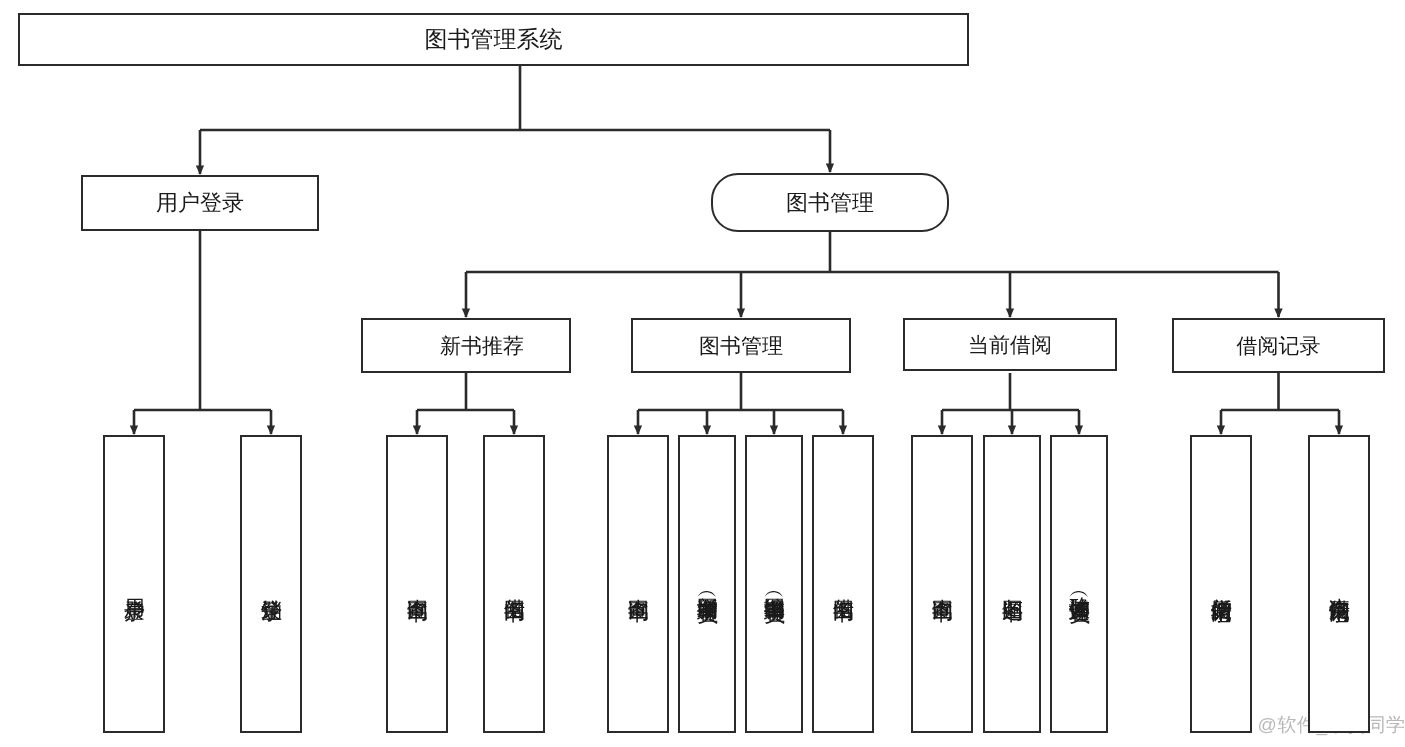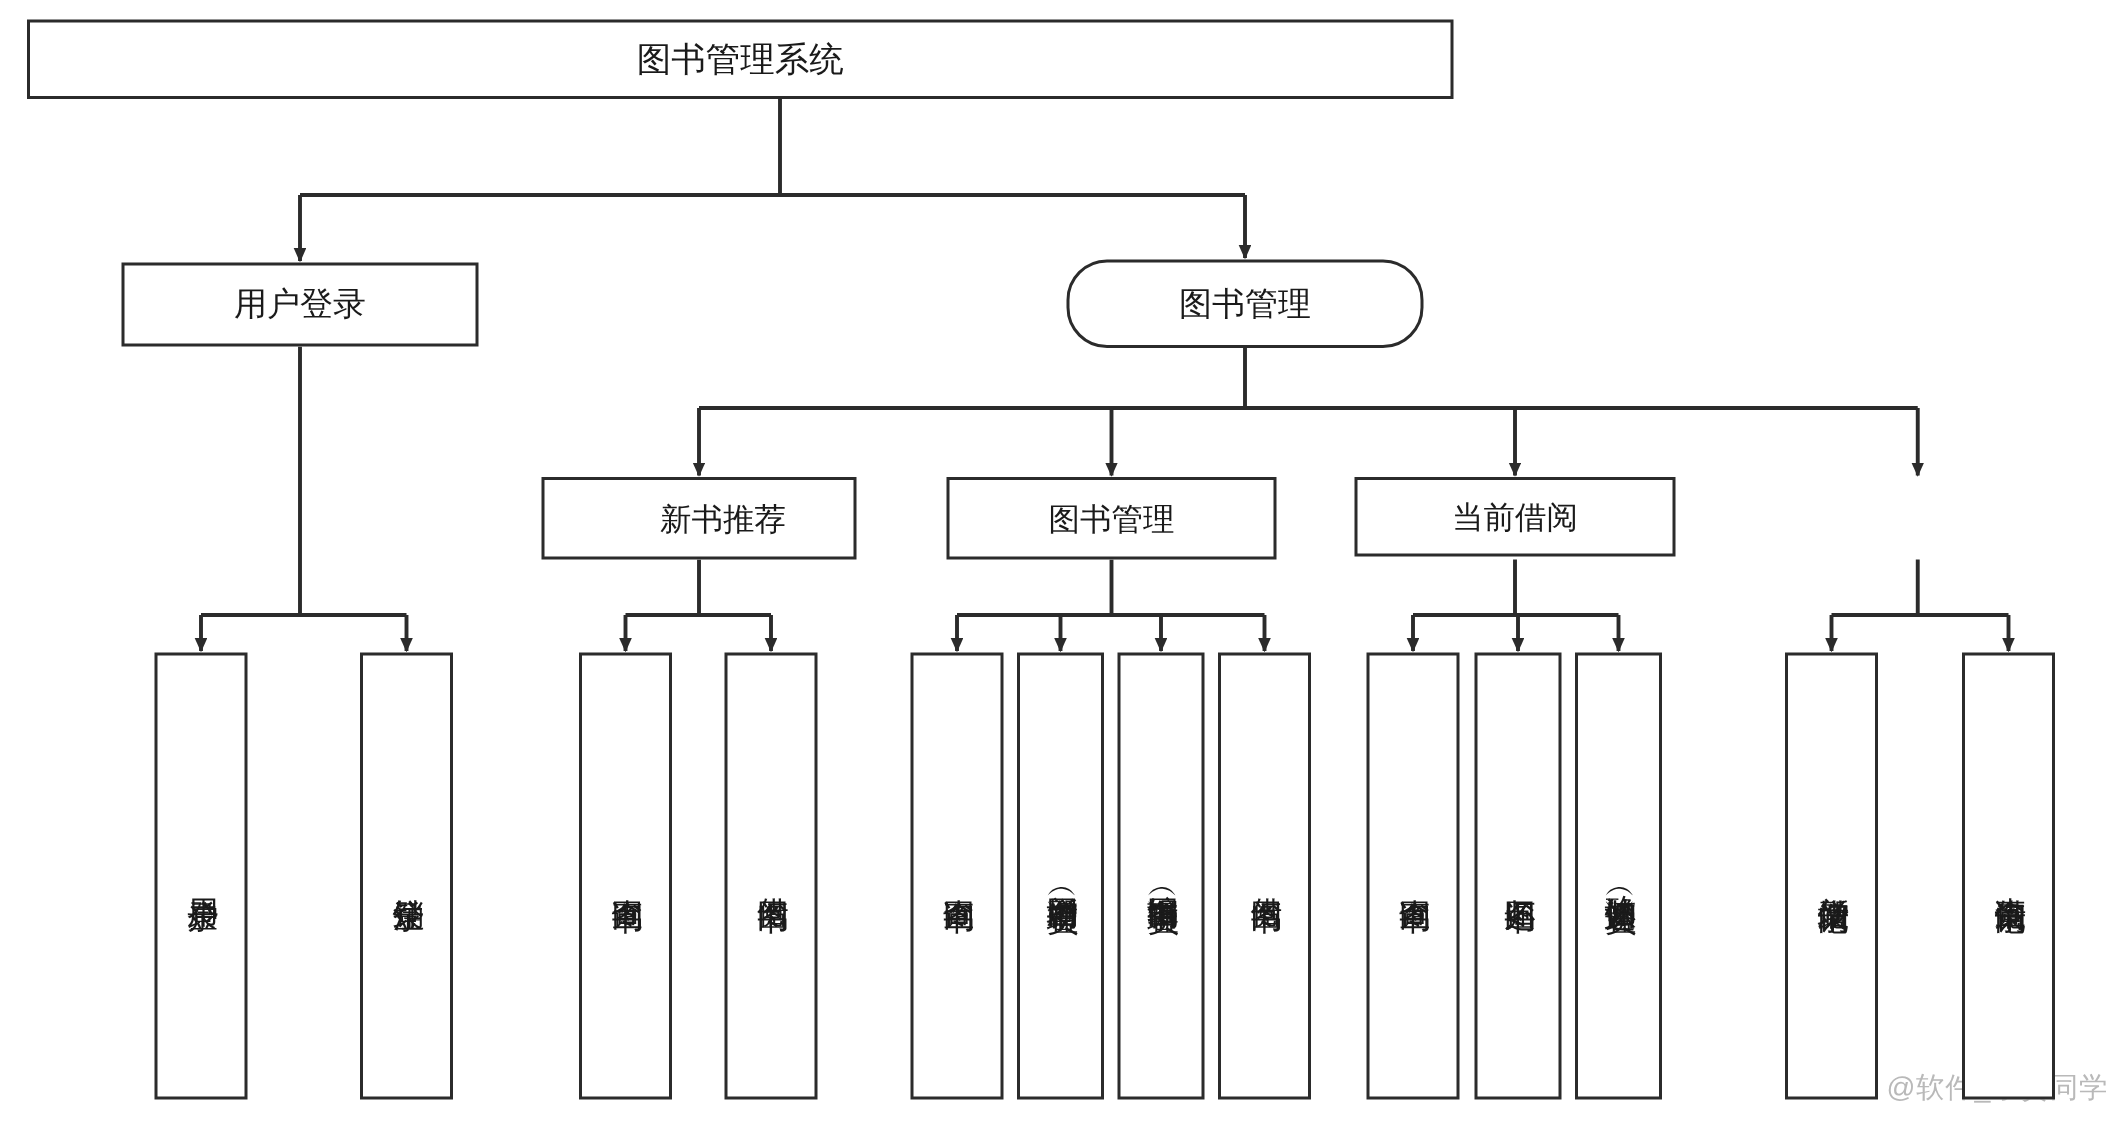--- a/index.html
+++ b/index.html
@@ -124,20 +124,23 @@
     </div>
     <div class="node lvl3" style="left: 361px; top: 318px; width: 210px; height: 55px; padding-left: 32px;">
       <span class="label">新书推荐</span>
     </div>
     <div class="node lvl3" style="left: 631px; top: 318px; width: 220px; height: 55px;">
       <span class="label">图书管理</span>
     </div>
     <div class="node lvl3" style="left: 903px; top: 318px; width: 214px; height: 53px;">
       <span class="label">当前借阅</span>
     </div>
+    <div class="node lvl3" style="left: 1172px; top: 318px; width: 213px; height: 55px;">
+      <span class="label">借阅记录</span>
+    </div>
     <div class="node leaf" style="left: 103px; top: 435px; width: 62px; height: 298px;">
       <span class="label">用户登录</span>
     </div>
     <div class="node leaf" style="left: 240px; top: 435px; width: 62px; height: 298px;">
       <span class="label">注销登录</span>
     </div>
     <div class="node leaf" style="left: 386px; top: 435px; width: 62px; height: 298px;">
       <span class="label">查询图书</span>
     </div>
     <div class="node leaf" style="left: 483px; top: 435px; width: 62px; height: 298px;">

